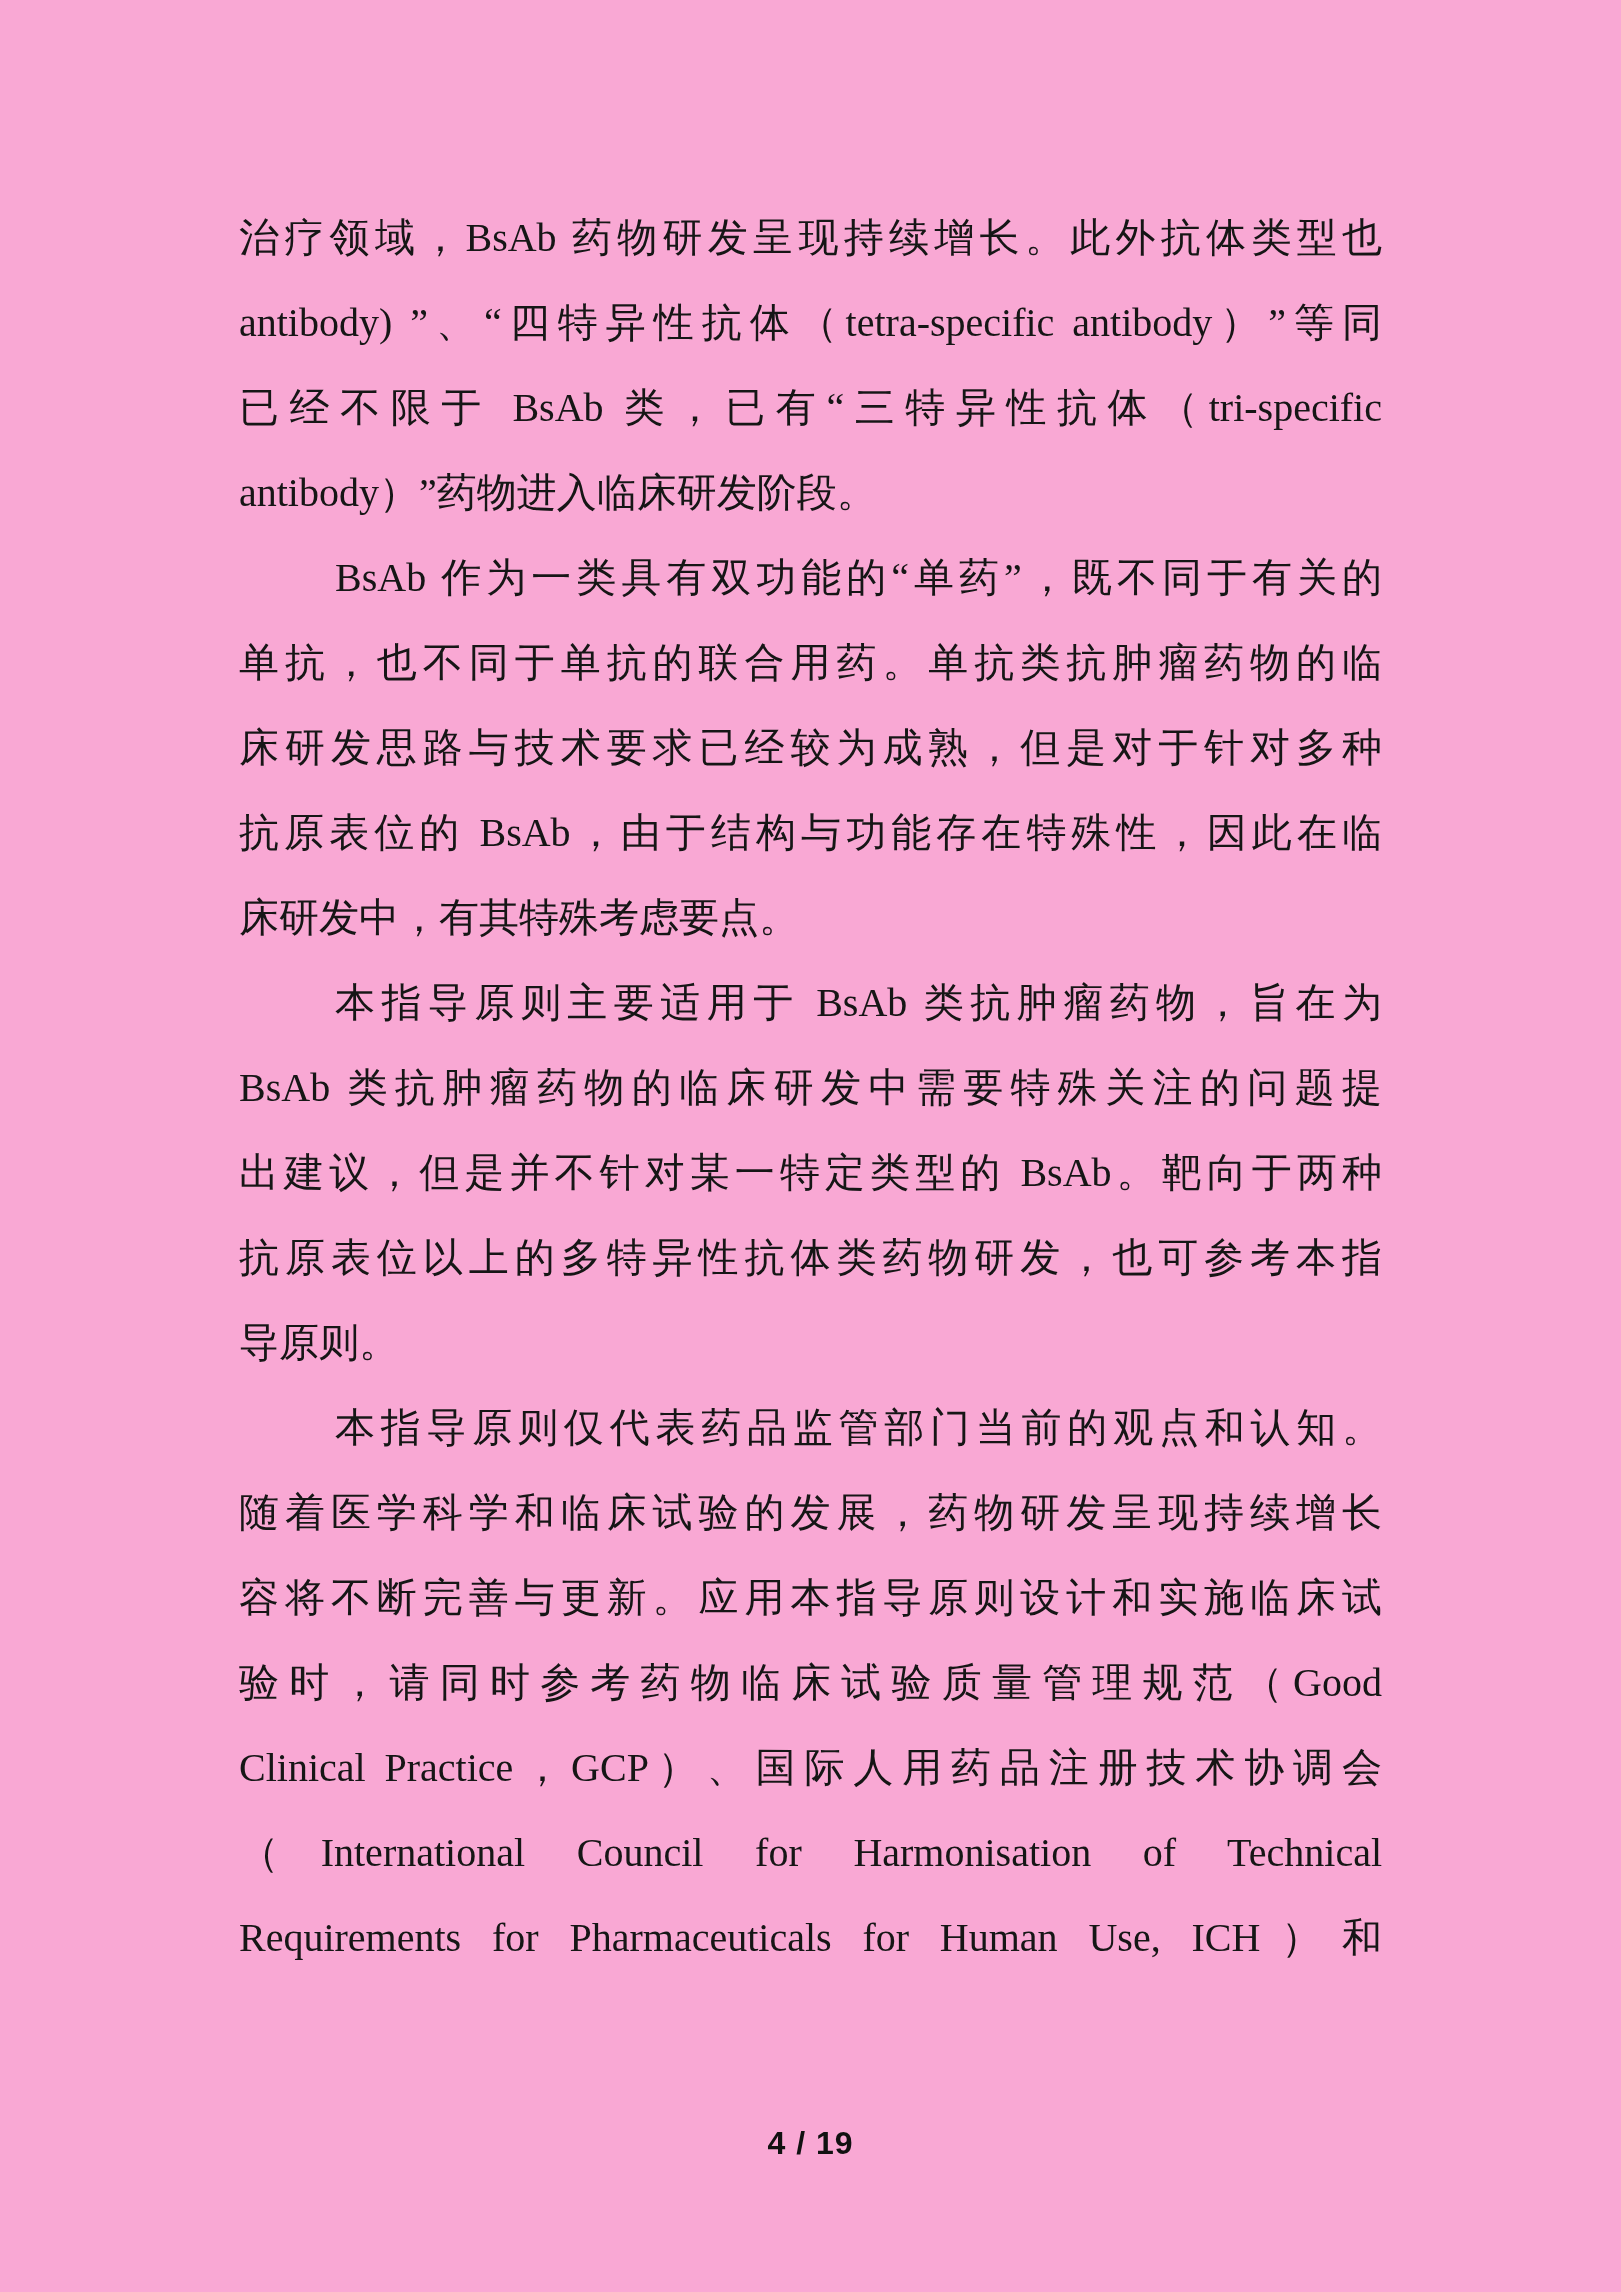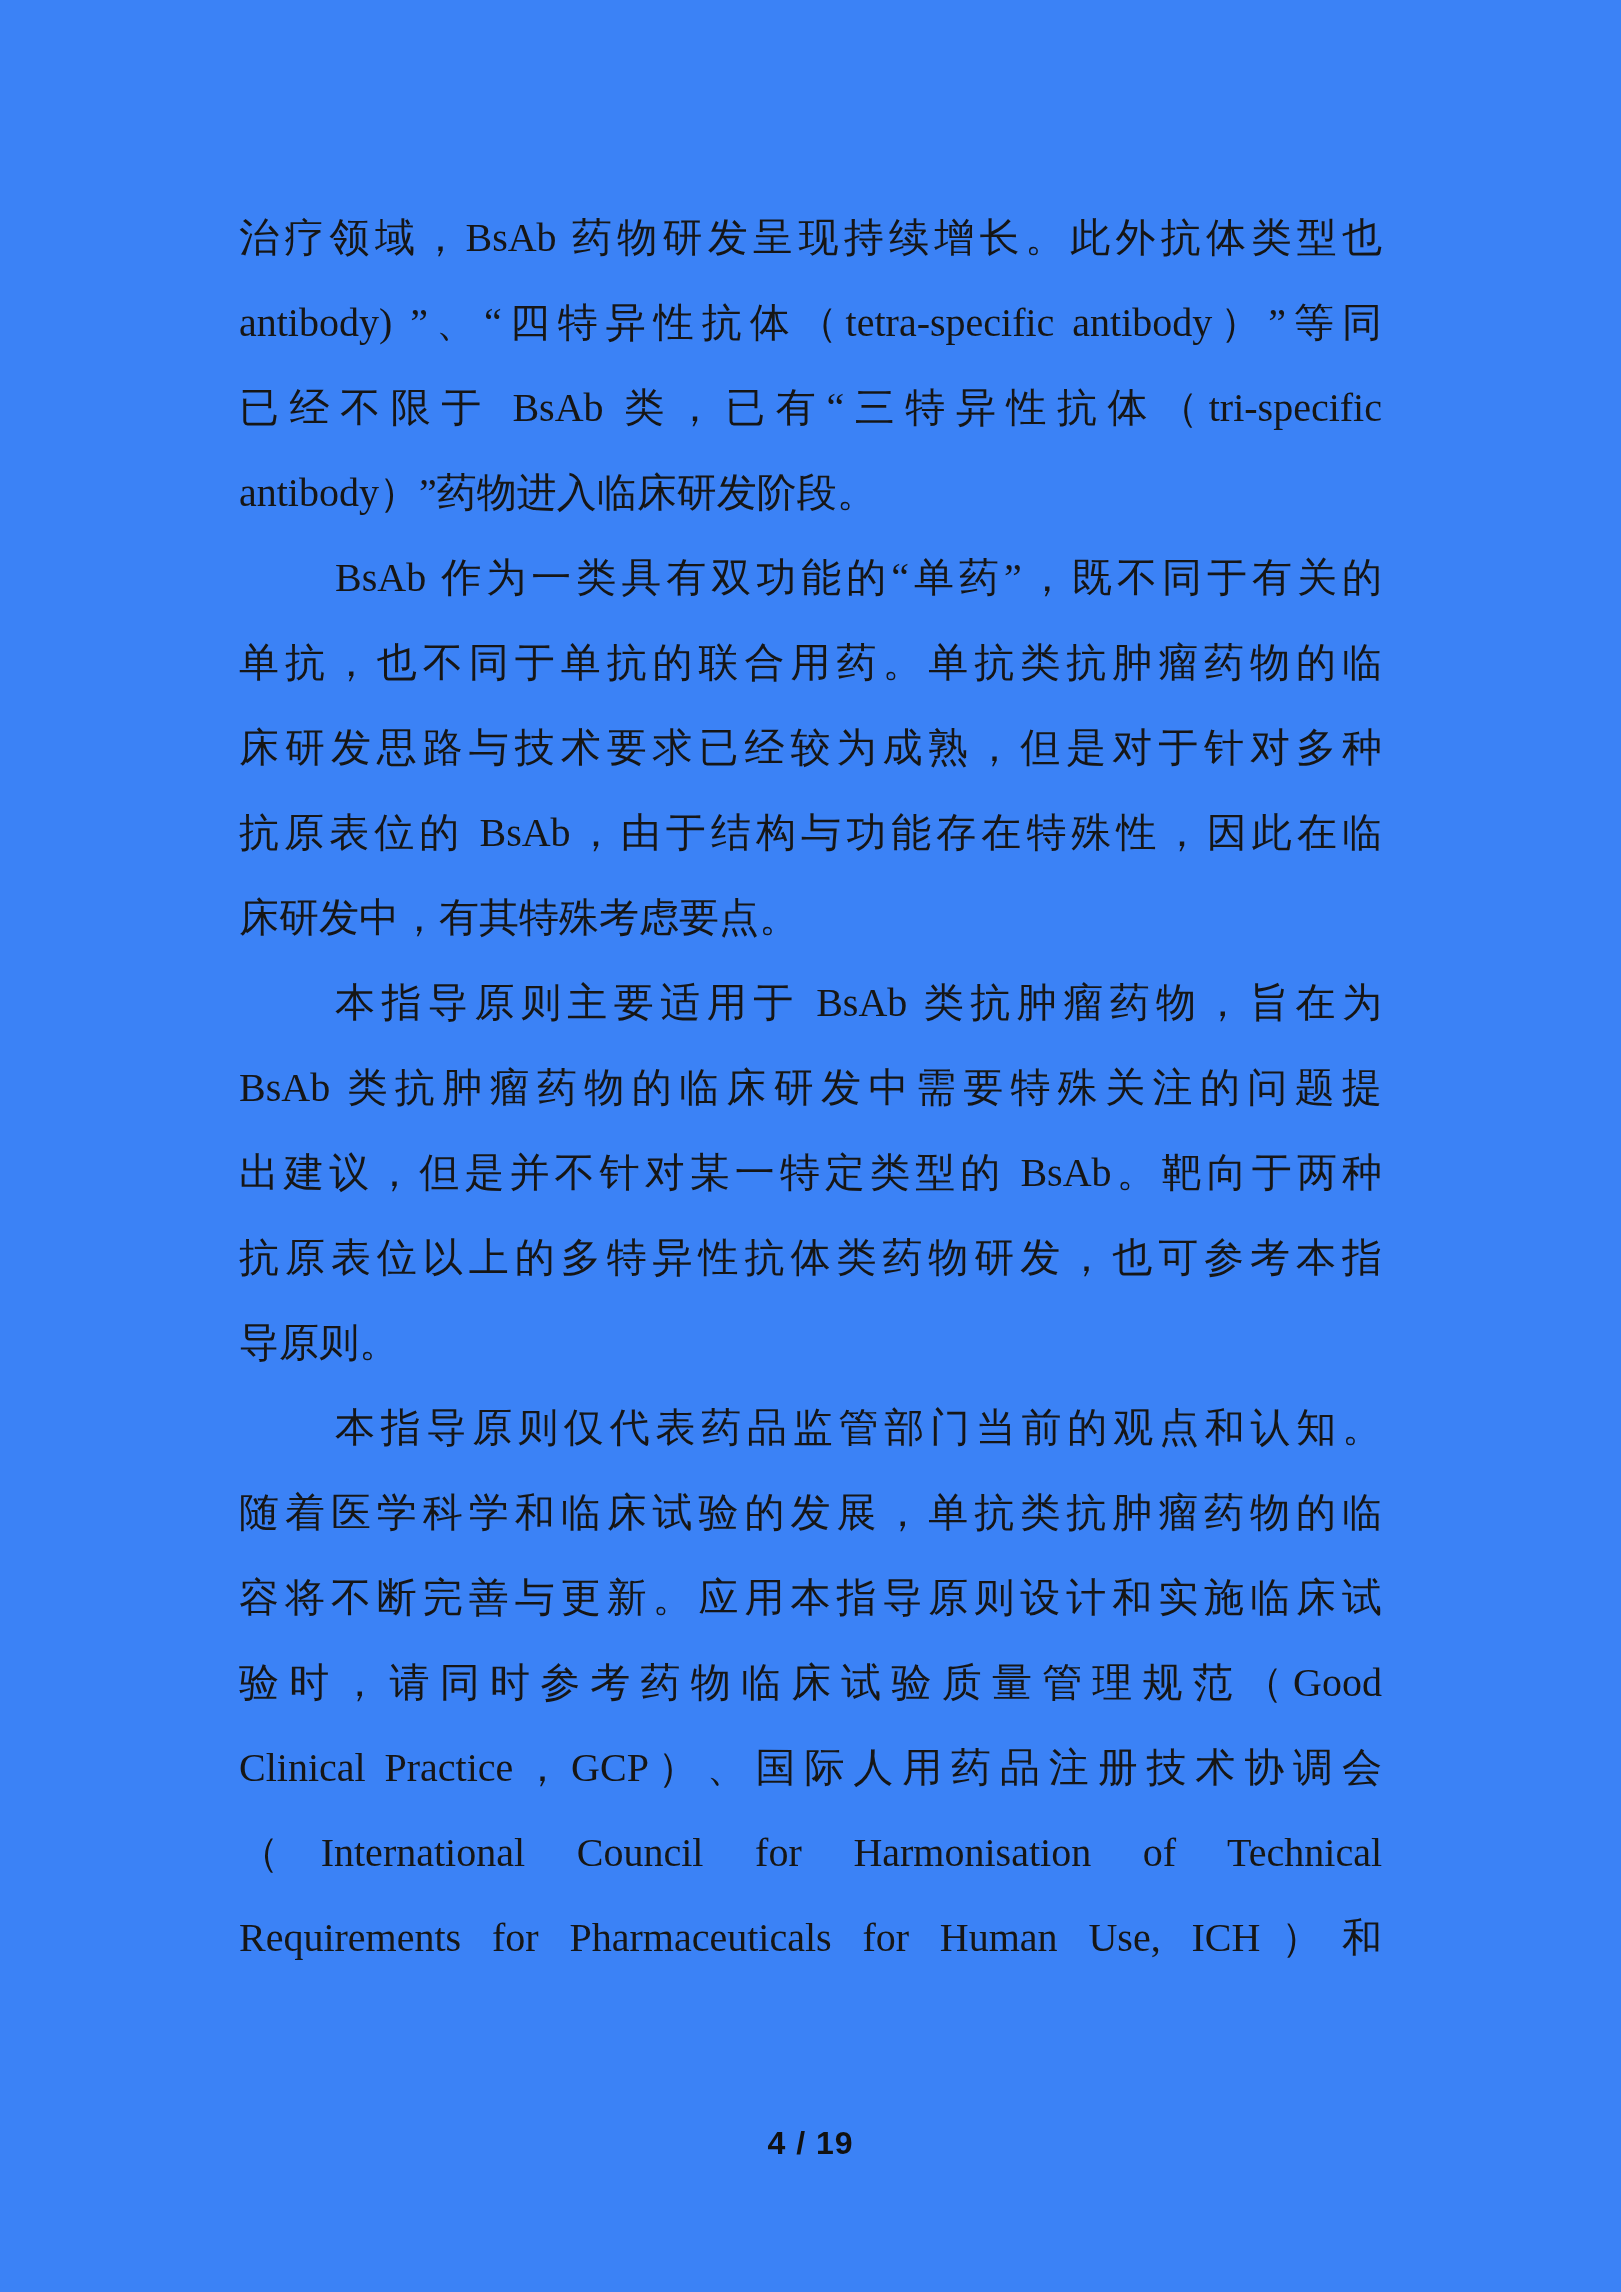--- a/index.html
+++ b/index.html
@@ -4,21 +4,21 @@
 <style>
   html, body {
     margin: 0;
     padding: 0;
     background: #ffffff;
   }
   .page {
     position: relative;
     width: 1621px;
     height: 2293px;
-    background: #3b82f6;
+    background: #f9a8d4;
     overflow: hidden;
     font-family: "Liberation Serif", "DejaVu Serif", serif;
   }
   .content {
     position: absolute;
     left: 239px;
     top: 195px;
     width: 1143px;
   }
   .line {
@@ -66,21 +66,21 @@
       <div class="line justify">单抗，也不同于单抗的联合用药。单抗类抗肿瘤药物的临</div>
       <div class="line justify">床研发思路与技术要求已经较为成熟，但是对于针对多种</div>
       <div class="line justify">抗原表位的 BsAb，由于结构与功能存在特殊性，因此在临</div>
       <div class="line">床研发中，有其特殊考虑要点。</div>
       <div class="line indent justify">本指导原则主要适用于 BsAb 类抗肿瘤药物，旨在为</div>
       <div class="line justify">BsAb 类抗肿瘤药物的临床研发中需要特殊关注的问题提</div>
       <div class="line justify">出建议，但是并不针对某一特定类型的 BsAb。靶向于两种</div>
       <div class="line justify">抗原表位以上的多特异性抗体类药物研发，也可参考本指</div>
       <div class="line">导原则。</div>
       <div class="line indent justify">本指导原则仅代表药品监管部门当前的观点和认知。</div>
-      <div class="line justify">随着医学科学和临床试验的发展，单抗类抗肿瘤药物的临</div>
+      <div class="line justify">随着医学科学和临床试验的发展，药物研发呈现持续增长</div>
       <div class="line justify">容将不断完善与更新。应用本指导原则设计和实施临床试</div>
       <div class="line justify">验时，请同时参考药物临床试验质量管理规范（Good</div>
       <div class="line justify">Clinical Practice，GCP）、国际人用药品注册技术协调会</div>
       <div class="line justify">（International Council for Harmonisation of Technical</div>
       <div class="line justify">Requirements for Pharmaceuticals for Human Use, ICH）和</div>
     </div>
   <div class="footer">
     <span class="page-num">4 / 19</span>
   </div>
 </div>

